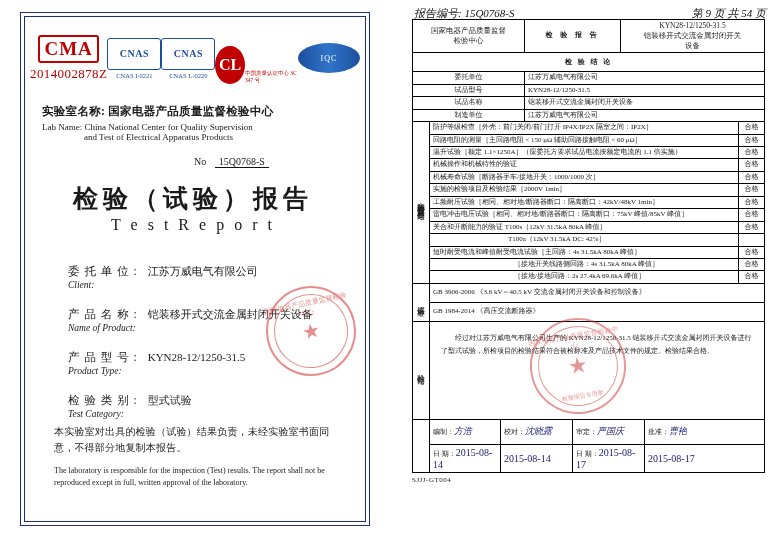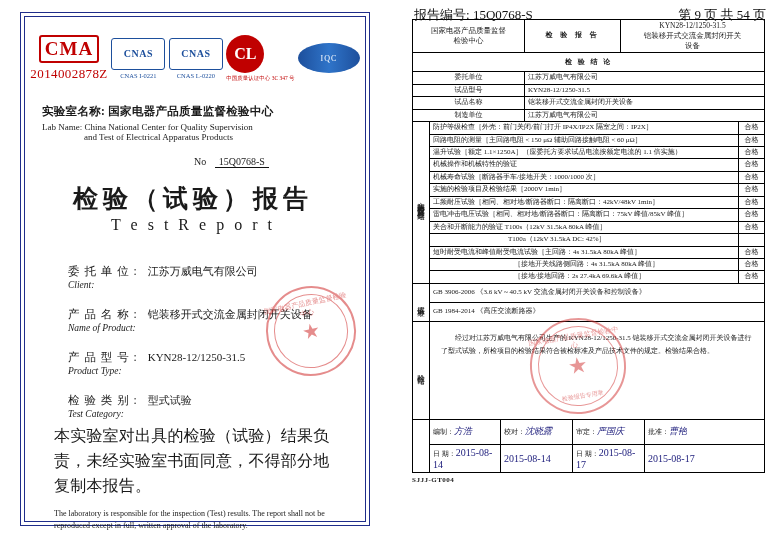--- a/index.html
+++ b/index.html
@@ -12,21 +12,21 @@
   .left-border:after{content:"";position:absolute;left:3px;top:3px;right:3px;bottom:3px;border:0.6px solid #1f2d8a;}
 
   .logo-row{position:absolute;left:22px;top:24px;width:330px;height:56px;display:flex;align-items:center;justify-content:space-between;}
   .logo{position:relative;height:52px;display:flex;flex-direction:column;align-items:center;justify-content:center;}
   .cma{width:78px;}
   .cma .cma-box{border:2px solid #c00000;border-radius:3px;padding:1px 4px;display:flex;align-items:center;}
   .cma .cma-text{font-family:"Liberation Serif",serif;font-weight:bold;font-size:19px;color:#c00000;letter-spacing:1px;}
   .cnas-wrap{display:flex;flex-direction:column;align-items:center;}
   .cnas-logo{width:52px;height:30px;border:1px solid #1d4f9c;border-radius:3px;display:flex;align-items:center;justify-content:center;color:#1d4f9c;font-size:10px;font-weight:bold;letter-spacing:0.5px;}
   .cnas-cap{font-size:6.5px;color:#1d4f9c;margin-top:2px;}
-  .cqc-wrap{display:flex;flex-direction:column;align-items:flex-start;}
+  .cqc-wrap{display:flex;flex-direction:row;align-items:flex-end;}
   .cqc-circle{width:38px;height:38px;border-radius:50%;background:#c00000;color:#fff;display:flex;align-items:center;justify-content:center;font-size:16px;font-weight:bold;}
   .cqc-cap{font-size:5.5px;color:#c00000;margin-top:2px;}
   .iqc-wrap{display:flex;flex-direction:column;align-items:flex-end;}
   .iqc-oval{width:62px;height:30px;border-radius:50% / 50%;background:linear-gradient(90deg,#1d4f9c 0%,#2f74c9 50%,#1d4f9c 100%);color:#fff;display:flex;align-items:center;justify-content:center;font-size:8px;letter-spacing:1px;}
   .cma-code{font-size:13px;color:#c00000;margin-top:3px;letter-spacing:0.4px;}
 
   .lab-block{position:absolute;left:34px;top:98px;width:310px;}
   .lab-line1{font-size:11.5px;font-weight:bold;letter-spacing:0.3px;}
   .lab-line2{font-size:9px;margin-top:3px;font-family:"Liberation Serif",serif;}
   .lab-line3{font-size:9px;margin-left:42px;}
@@ -35,48 +35,48 @@
   .title-cn{position:absolute;left:0;right:0;top:176px;text-align:center;font-size:25px;font-weight:bold;letter-spacing:5px;}
   .title-en{position:absolute;left:0;right:0;top:210px;text-align:center;font-size:16px;letter-spacing:3px;}
 
   .fields{position:absolute;left:60px;top:258px;width:280px;}
   .field{margin-bottom:17px;}
   .field .cn{font-size:11.5px;letter-spacing:1px;}
   .field .cn .val{font-size:11px;margin-left:10px;letter-spacing:0px;}
   .field .en{font-size:9.5px;font-style:italic;margin-top:1px;}
 
   .note{position:absolute;left:46px;top:418px;width:278px;}
-  .note-cn{font-size:16px;line-height:1.55;letter-spacing:0.2px;}
+  .note-cn{font-size:10px;line-height:1.55;letter-spacing:0.2px;}
   .note-en{font-size:8px;line-height:1.5;margin-top:10px;}
 
   .stamp{position:absolute;left:258px;top:280px;width:86px;height:86px;border:2px solid #d03030;border-radius:50%;opacity:0.55;transform:rotate(-12deg);}
   .stamp .st-in{position:absolute;left:6px;top:6px;right:6px;bottom:6px;border:0.8px solid #d03030;border-radius:50%;}
   .stamp .st-star{position:absolute;left:50%;top:50%;transform:translate(-50%,-50%);color:#d03030;font-size:20px;}
   .stamp .st-text{position:absolute;left:0;right:0;top:10px;text-align:center;font-size:7px;color:#d03030;}
 
   
   .right-page{position:absolute;left:392px;top:6px;width:378px;height:534px;}
-  .rp-head{position:relative;height:13px;font-size:13px;color:#111;}
+  .rp-head{position:relative;height:13px;font-size:11px;color:#111;font-style:italic;}
   .rp-head .left{position:absolute;left:22px;top:0;}
   .rp-head .right{position:absolute;right:4px;top:0;}
 
   table.rt{border-collapse:collapse;width:352px;margin-left:20px;table-layout:fixed;}
   table.rt td{border:0.8px solid #000;padding:1px 3px;font-size:7px;line-height:1.35;vertical-align:middle;}
   .c{text-align:center;}
   .t-title{font-size:11px;font-weight:bold;letter-spacing:3px;}
   .t-head-sm{font-size:7.5px;line-height:1.35;}
   .sec-title{font-size:8.5px;font-weight:bold;letter-spacing:2px;}
   .vert{writing-mode:vertical-rl;text-orientation:upright;letter-spacing:1px;font-size:7.5px;line-height:1.2;margin:0 auto;}
 
   .sign-table{border-collapse:collapse;width:352px;margin-left:20px;table-layout:fixed;}
   .sign-table td{border:0.8px solid #000;font-size:7px;padding:2px 3px;height:20px;}
   .sig{font-family:"Liberation Serif",serif;font-size:9px;color:#1a1a7a;font-style:italic;}
   .datev{font-size:10px;color:#1a1a7a;}
 
-  .footer-code{margin-left:20px;margin-top:3px;font-size:7px;letter-spacing:0.5px;font-weight:bold;}
+  .footer-code{margin-left:20px;margin-top:3px;font-size:7px;letter-spacing:0.5px;}
 
   .rstamp{position:absolute;left:180px;top:424px;width:92px;height:92px;border:2px solid #d03030;border-radius:50%;opacity:0.5;transform:rotate(-9deg);pointer-events:none;}
   .rstamp .st-in{position:absolute;left:6px;top:6px;right:6px;bottom:6px;border:0.8px solid #d03030;border-radius:50%;}
   .rstamp .st-star{position:absolute;left:50%;top:50%;transform:translate(-50%,-50%);color:#d03030;font-size:22px;}
   .rstamp .st-text{position:absolute;left:0;right:0;top:12px;text-align:center;font-size:7px;color:#d03030;}
   .rstamp .st-text2{position:absolute;left:0;right:0;bottom:12px;text-align:center;font-size:6px;color:#d03030;}
 </style>
 </head>
 <body>
 

